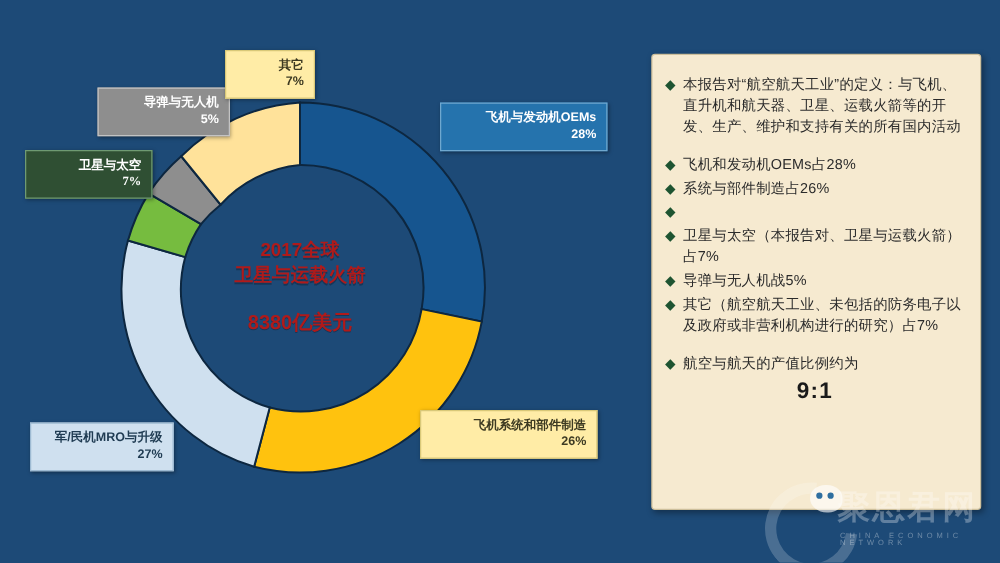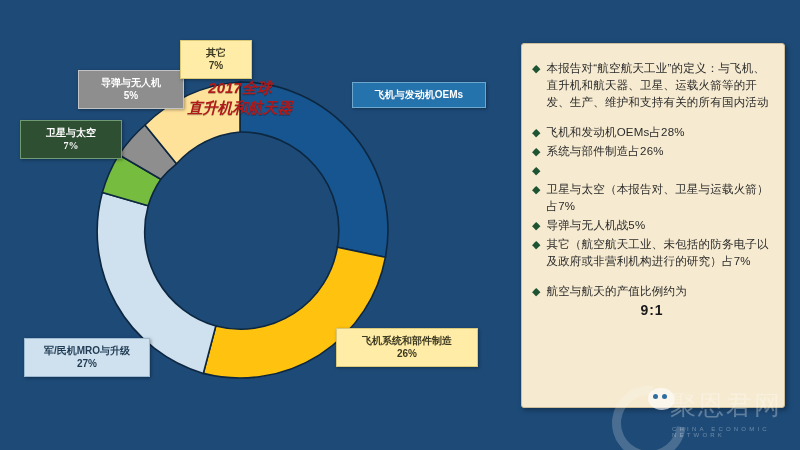--- a/index.html
+++ b/index.html
@@ -9,47 +9,46 @@
     font-family:"Liberation Sans","DejaVu Sans",sans-serif;
     overflow:hidden;position:relative;
   }
   #stage{position:absolute;left:0;top:0;width:800px;height:450px;}
 
   
   #donut-wrap{position:absolute;left:88px;top:78px;width:304px;height:304px;}
   #donut-svg{display:block;}
   #donut-center{
     position:absolute;left:0;top:0;width:304px;height:304px;
-    display:flex;flex-direction:column;align-items:center;
+    display:flex;flex-direction:column;align-items:center;justify-content:center;
     pointer-events:none;
-    font-style:italic;
   }
   .center-title{
     color:#b01a1a;font-size:15px;line-height:20px;font-weight:bold;
     text-align:center;text-shadow:0 1px 0 rgba(0,0,0,.25);
   }
   .center-value{
     color:#b01a1a;font-size:16px;font-weight:bold;margin-top:17px;
     text-align:center;text-shadow:0 1px 0 rgba(0,0,0,.25);
   }
 
   
   .callout{
     position:absolute;box-sizing:border-box;
     border:1px solid rgba(255,255,255,.55);
     padding:5px 8px 6px;
-    text-align:center;font-size:10px;line-height:13px;font-weight:bold;
+    text-align:right;font-size:10px;line-height:13px;font-weight:bold;
     box-shadow:1px 1px 3px rgba(0,0,0,.35);
     white-space:nowrap;
   }
   .callout .ln2{display:block;font-weight:bold;}
 
   #cal-oem   {left:352px;top:82px; width:134px;background:#2573ad;color:#ffffff;border-color:#6fa8cf;}
   #cal-sys   {left:336px;top:328px;width:142px;background:#ffeca6;color:#3d3a22;border-color:#d9c878;}
-  #cal-mro   {left:24px; top:338px;width:126px;background:#cfe0ef;color:#1f3b52;border-color:#9dbad2;}
+  #cal-mro   {left:24px; top:338px;width:115px;background:#cfe0ef;color:#1f3b52;border-color:#9dbad2;}
   #cal-sat   {left:20px; top:120px;width:102px;background:#2f4f33;color:#ffffff;border-color:#6f9a72;font-family:Liberation Serif, serif;}
   #cal-mis   {left:78px; top:58px; width:106px;background:#8e8e8e;color:#ffffff;border-color:#c3c3c3;margin-top:12px;}
   #cal-oth   {left:180px;top:40px; width:72px; background:#ffeca6;color:#3d3a22;border-color:#d9c878;}
 
   
   #info-panel{
     position:absolute;left:521px;top:43px;width:264px;height:365px;
     background:#f6ead0;border:1px solid #cdbf9b;border-radius:3px;
     box-shadow:2px 2px 5px rgba(0,0,0,.35);
     padding:16px 12px 10px 10px;box-sizing:border-box;overflow:hidden;
@@ -57,36 +56,36 @@
   .bullet-row{display:flex;align-items:flex-start;margin-bottom:2px;}
   .dia{
     color:#1e5431;font-size:11px;line-height:17px;margin-right:6px;flex:0 0 auto;
   }
   .btxt{
     color:#2b2b2b;font-size:11.5px;line-height:17px;font-weight:normal;
     letter-spacing:.2px;
   }
   .group-gap{height:11px;}
   .ratio{
-    text-align:center;font-size:14px;font-weight:bold;color:#1a1a1a;
+    text-align:center;font-size:18px;font-weight:bold;color:#1a1a1a;
     margin-top:2px;letter-spacing:1px;
   }
 
   
   #watermark{
     position:absolute;left:612px;top:382px;width:188px;height:62px;
     pointer-events:none;
   }
   #wm-c{
     position:absolute;left:0;top:4px;width:56px;height:56px;border-radius:50%;
     border:9px solid rgba(255,255,255,.20);
     border-right-color:transparent;transform:rotate(-38deg);
   }
   #wm-cn{
-    position:absolute;left:58px;top:6px;font-size:26px;font-weight:normal;
+    position:absolute;left:58px;top:6px;font-size:26px;font-weight:bold;
     color:rgba(255,255,255,.30);letter-spacing:2px;text-align:right;
   }
   #wm-en{
     position:absolute;left:60px;top:44px;font-size:6px;
     color:rgba(255,255,255,.34);letter-spacing:3.2px;
   }
   #wm-bird{
     position:absolute;left:36px;top:6px;width:26px;height:22px;
     background:rgba(255,255,255,.62);border-radius:50% 50% 45% 55%;
   }
@@ -111,26 +110,28 @@
 
       <path fill="#76bc3f" stroke="#0d2740" stroke-width="1.6" d="M 14.4 114.4 A 148 148 0 0 1 30.9 76.7 L 72.8 101.3 A 98 98 0 0 0 60.2 127.7 Z"></path>
 
       <path fill="#8e8e8e" stroke="#0d2740" stroke-width="1.6" d="M 30.9 76.7 A 148 148 0 0 1 57.0 47.0 L 88.5 85.8 A 98 98 0 0 0 72.8 101.3 Z"></path>
 
       <path fill="#ffe29a" stroke="#0d2740" stroke-width="1.6" d="M 57.0 47.0 A 148 148 0 0 1 152 4 L 152 54 A 98 98 0 0 0 88.5 85.8 Z"></path>
     </svg>
 
     <div id="donut-center">
       <div class="center-title">2017全球</div>
-      <div class="center-title">直升机和航天器</div>
+      <div class="center-title">卫星与运载火箭</div>
+      <div class="center-value">8380亿美元</div>
     </div>
   </div>
 
   <div class="callout" id="cal-oem">
     <span>飞机与发动机OEMs</span>
+    <span class="ln2">28%</span>
   </div>
 
   <div class="callout" id="cal-sys">
     <span>飞机系统和部件制造</span>
     <span class="ln2">26%</span>
   </div>
 
   <div class="callout" id="cal-mro">
     <span>军/民机MRO与升级</span>
     <span class="ln2">27%</span>

